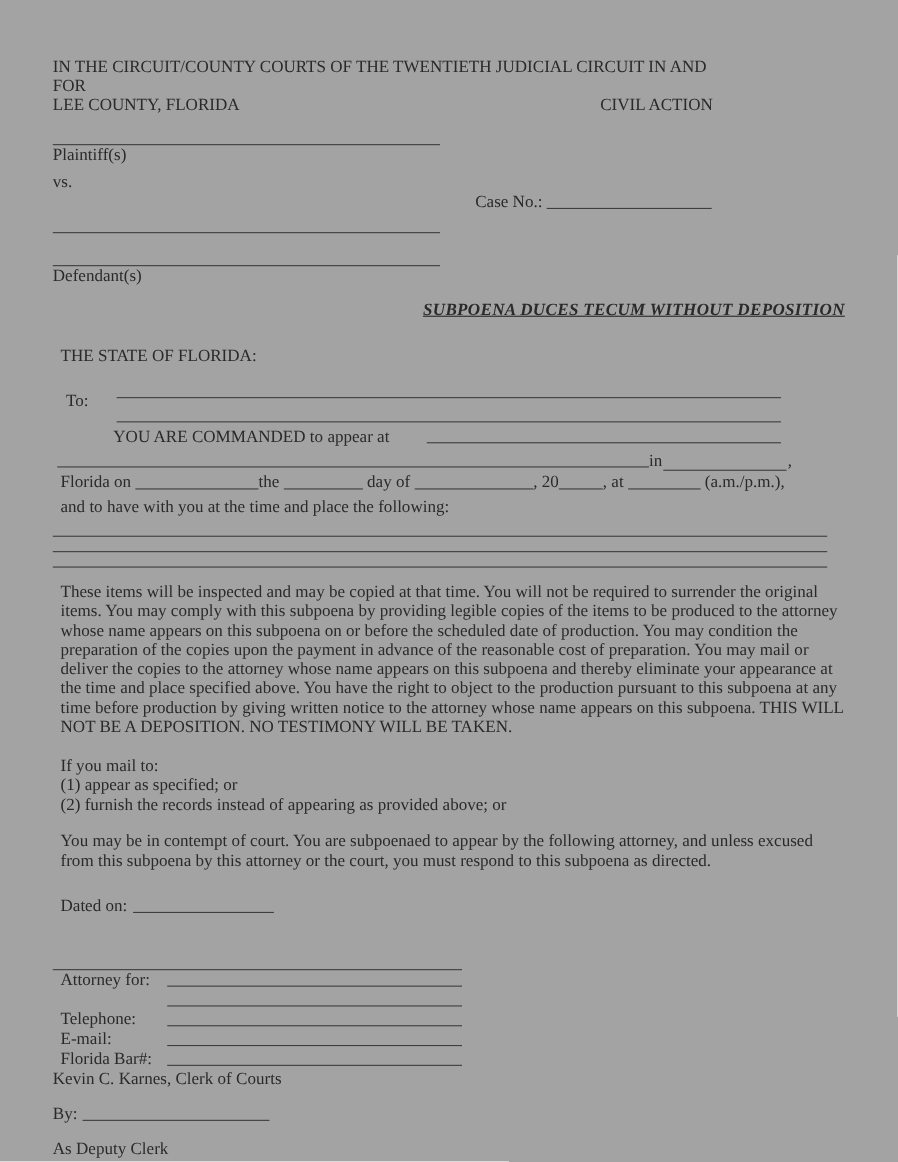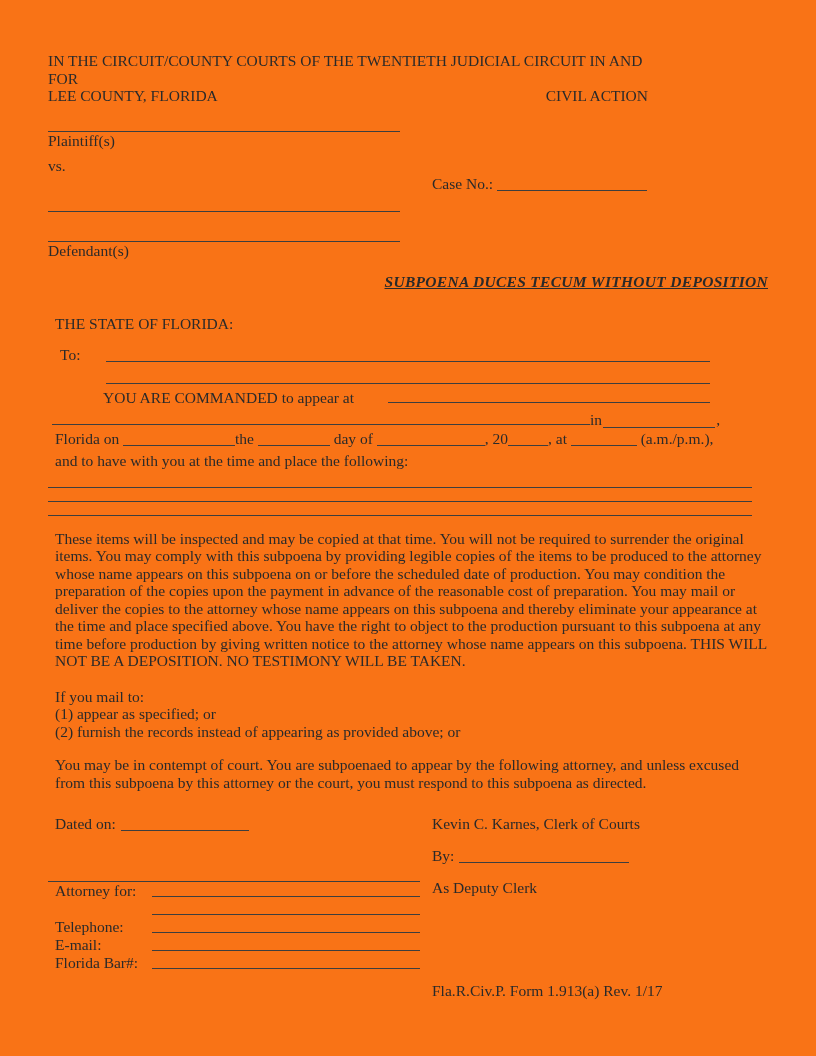--- a/index.html
+++ b/index.html
@@ -1,18 +1,18 @@
 <!DOCTYPE html>
 <html><head>
 <meta charset="utf-8">
 <style>
   * { margin:0; padding:0; box-sizing:border-box; }
   html,body { background:#ffffff; }
   .page {
-    width:816px; height:1056px; background:#f97316; overflow:hidden;
+    width:816px; height:1056px; background:#a3a3a3; overflow:hidden;
     font-family:"Liberation Serif","DejaVu Serif",serif;
     font-size:15.5px; line-height:17.5px; color:#2a2a2a;
     padding:52px 48px 0 48px; position:relative;
   }
   .pad7 { padding-left:7px; }
   
   .header { width:600px; }
   .header-row { display:flex; justify-content:space-between; }
   
   .blank { display:inline-block; border-bottom:1px solid #3e3e3e; height:13px; vertical-align:-2px; }
@@ -24,41 +24,41 @@
   .small-label { height:17.5px; }
   .vs { margin-top:8px; }
   .case-row { margin-left:384px; height:20px; }
   .case-row .blank { margin-left:4px; }
   .defendant-line1 { width:352px; margin-top:16px; }
   .defendant-line2 { width:352px; margin-top:29px; }
   
   .title { margin-top:14px; text-align:right; font-weight:bold; text-decoration:underline; letter-spacing:0.3px;font-style:italic; }
   .state-line { margin-top:24px; }
   
-  .to-row { margin-top:8px; display:flex; padding-left:12px; }
+  .to-row { margin-top:8px; display:flex; padding-left:12px;align-items:center; }
   .to-label { width:46px; padding-top:6px; }
   .to-lines { flex:1; margin-right:58px; }
   .to-line { border-bottom:1px solid #3e3e3e; height:22px; }
   .cmd-row { display:flex; height:22px; padding-left:55px; margin-right:58px; align-items:stretch;gap:30px; }
   .cmd-row span:first-child { align-self:flex-end; }
   .loc-row { display:flex; height:22px; margin-right:48px; align-items:stretch; }
   .loc-row span { align-self:flex-end; }
   .loc-row .fblank { align-self:stretch; }
   .loc-row .blank { margin:0 1px; }
   .fl-row { line-height:22px; }
   .have-row { margin-top:2px; }
   
   .rule { border-bottom:1px solid #3e3e3e; height:14px; margin-right:16px; }
   .rule1 { height:18px; }
   
   .para { margin-top:14px; text-align:left; }
   .fail { margin-top:18px; }
   .contempt { margin-top:16px; }
   
-  .sig-area { margin-top:24px; display:flex; }
+  .sig-area { margin-top:24px; display:flex;flex-direction:column; }
   .sig-left { width:384px; }
   .dated-row { height:20px; }
   .dated-row .blank { margin-left:5px; }
   .attorney-sig { width:372px; margin-top:46px; }
   .att-row { display:flex; height:18px; margin-right:12px; }
   .att-row:first-of-type { margin-top:6px; }
   .att-label { width:93px; }
   .sig-right { flex:1; }
   .by-row { margin-top:14px; height:20px; }
   .by-row .blank { margin-left:5px; }

